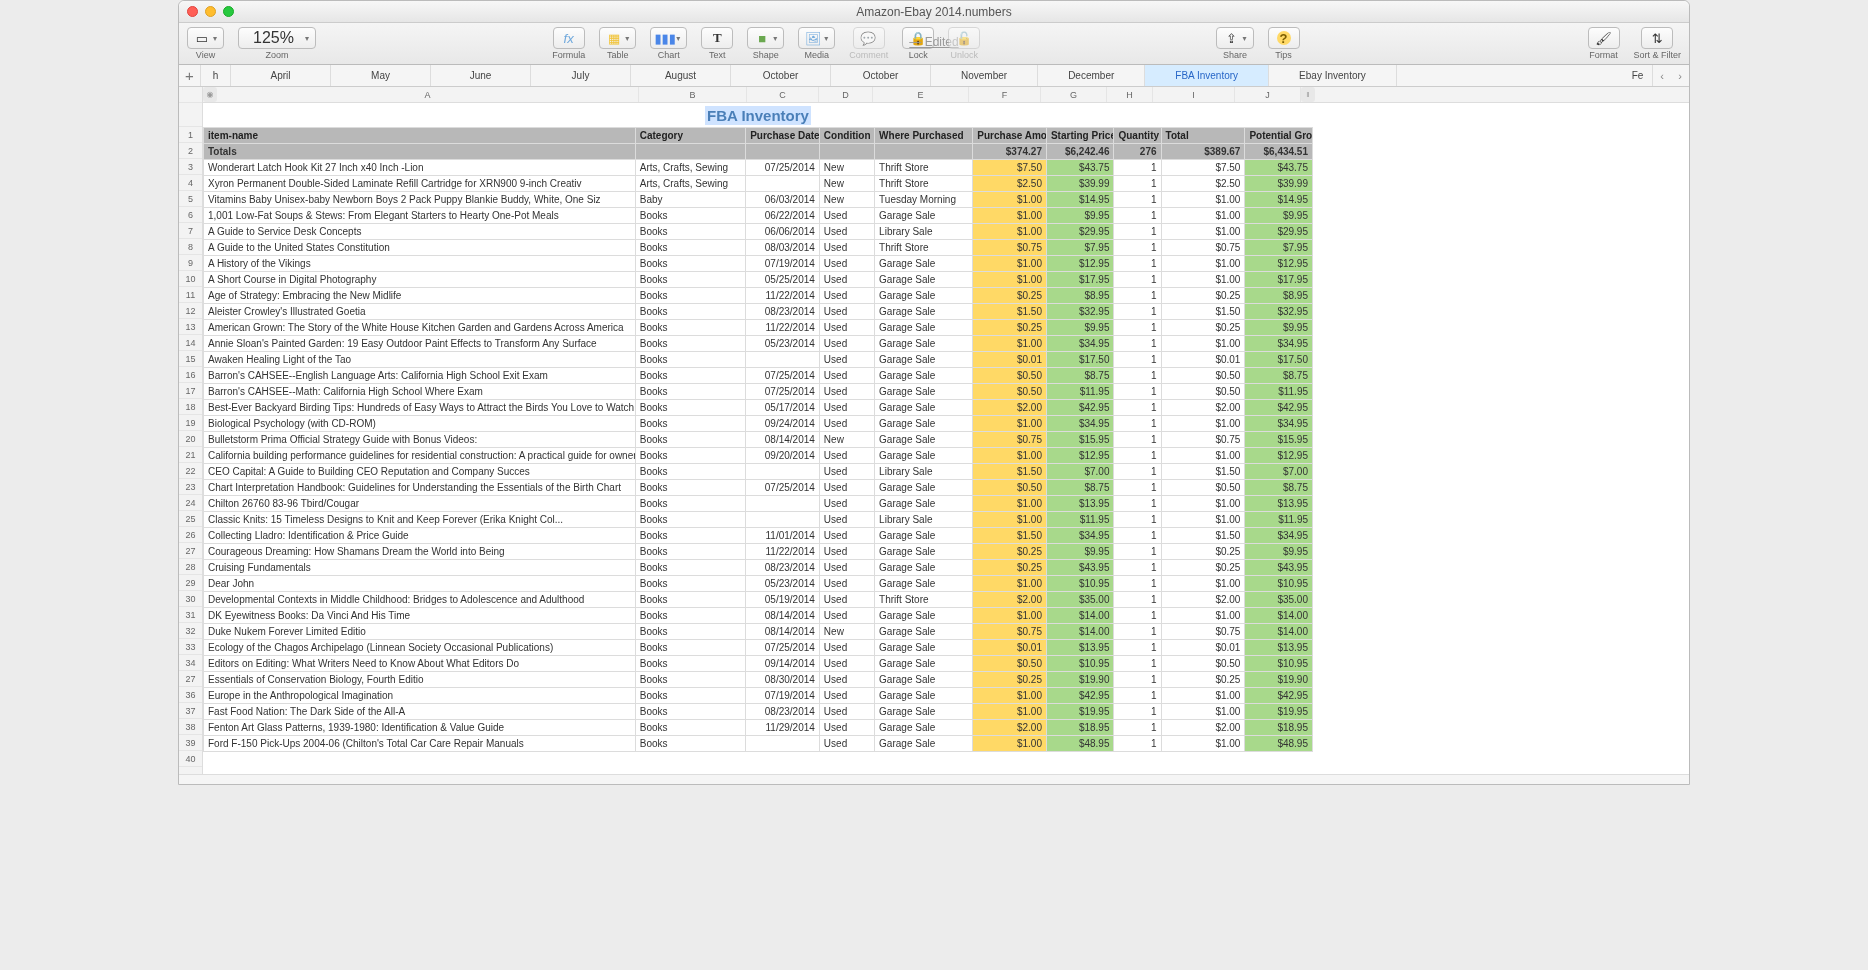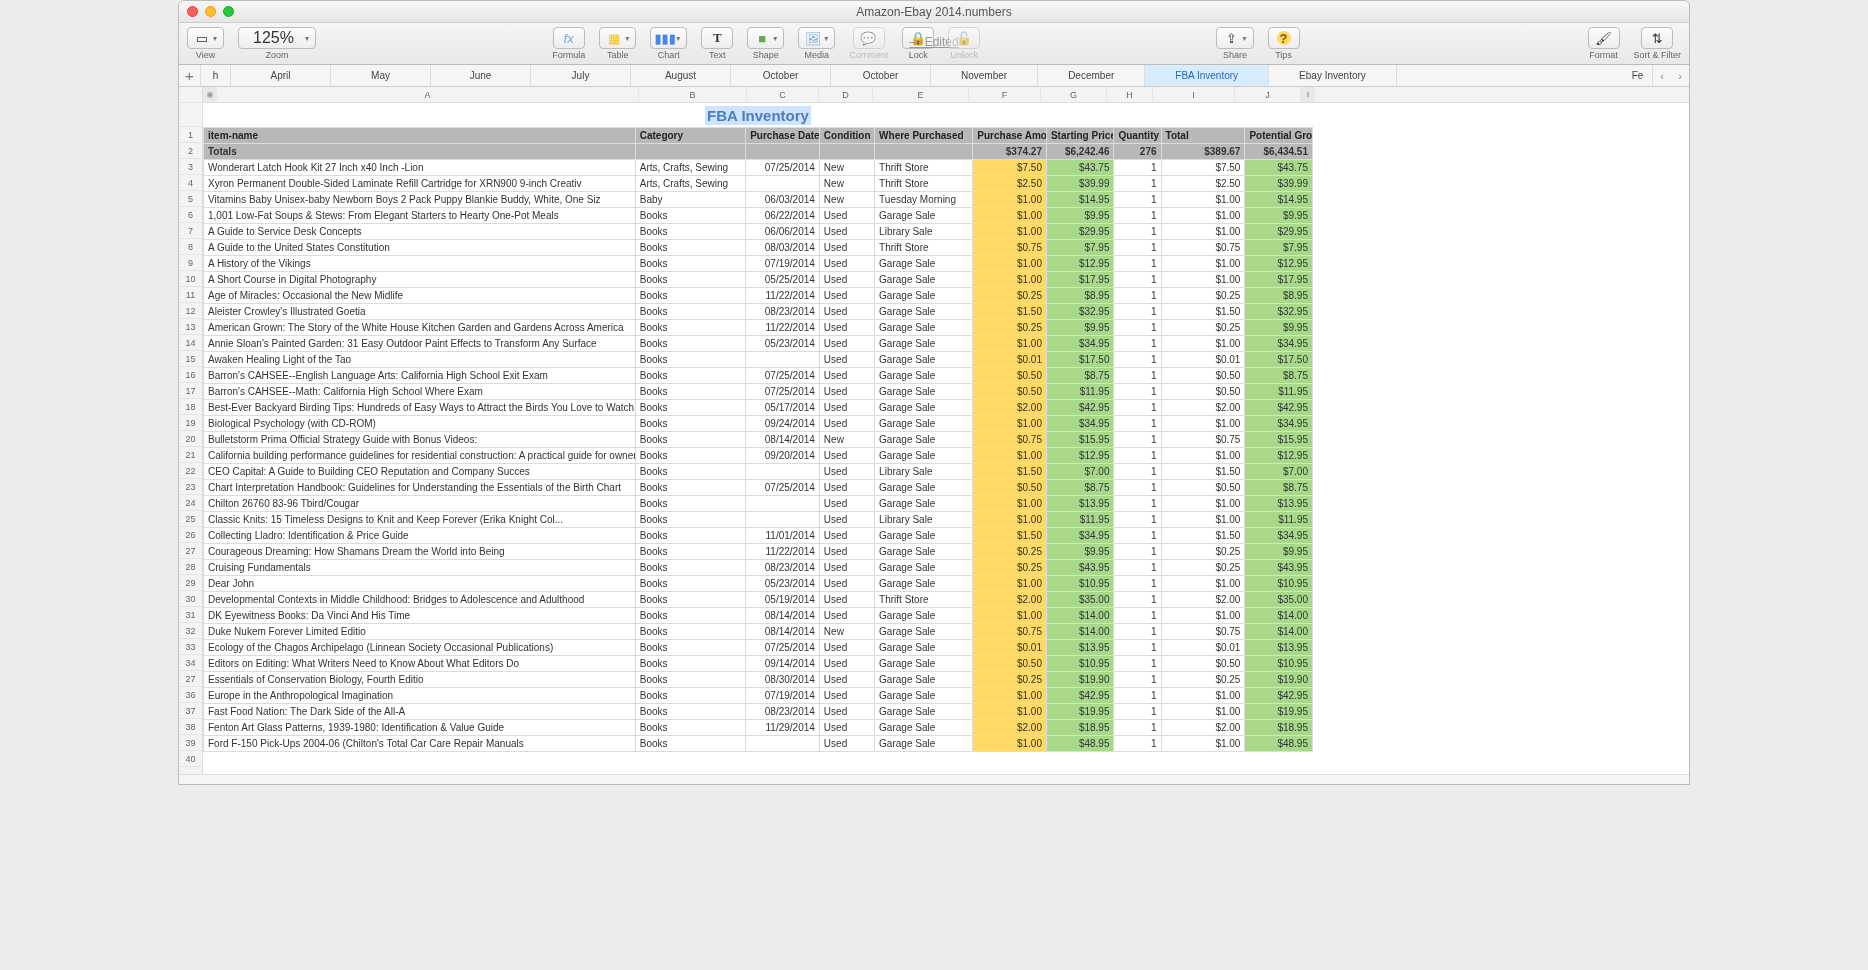--- a/index.html
+++ b/index.html
@@ -397,21 +397,21 @@
               <td class="num">05/25/2014</td>
               <td>Used</td>
               <td>Garage Sale</td>
               <td class="amt">$1.00</td>
               <td class="price">$17.95</td>
               <td class="num">1</td>
               <td class="num">$1.00</td>
               <td class="gross">$17.95</td>
             </tr>
             <tr>
-              <td>Age of Miracles: Occasional the New Midlife</td>
+              <td>Age of Strategy: Embracing the New Midlife</td>
               <td>Books</td>
               <td class="num">11/22/2014</td>
               <td>Used</td>
               <td>Garage Sale</td>
               <td class="amt">$0.25</td>
               <td class="price">$8.95</td>
               <td class="num">1</td>
               <td class="num">$0.25</td>
               <td class="gross">$8.95</td>
             </tr>
@@ -433,21 +433,21 @@
               <td class="num">11/22/2014</td>
               <td>Used</td>
               <td>Garage Sale</td>
               <td class="amt">$0.25</td>
               <td class="price">$9.95</td>
               <td class="num">1</td>
               <td class="num">$0.25</td>
               <td class="gross">$9.95</td>
             </tr>
             <tr>
-              <td>Annie Sloan's Painted Garden: 31 Easy Outdoor Paint Effects to Transform Any Surface</td>
+              <td>Annie Sloan's Painted Garden: 19 Easy Outdoor Paint Effects to Transform Any Surface</td>
               <td>Books</td>
               <td class="num">05/23/2014</td>
               <td>Used</td>
               <td>Garage Sale</td>
               <td class="amt">$1.00</td>
               <td class="price">$34.95</td>
               <td class="num">1</td>
               <td class="num">$1.00</td>
               <td class="gross">$34.95</td>
             </tr>

